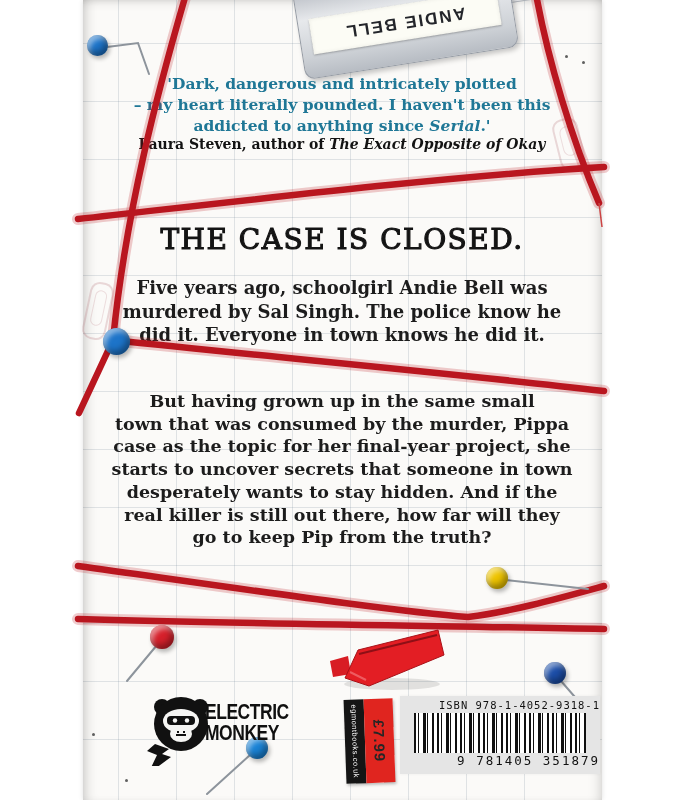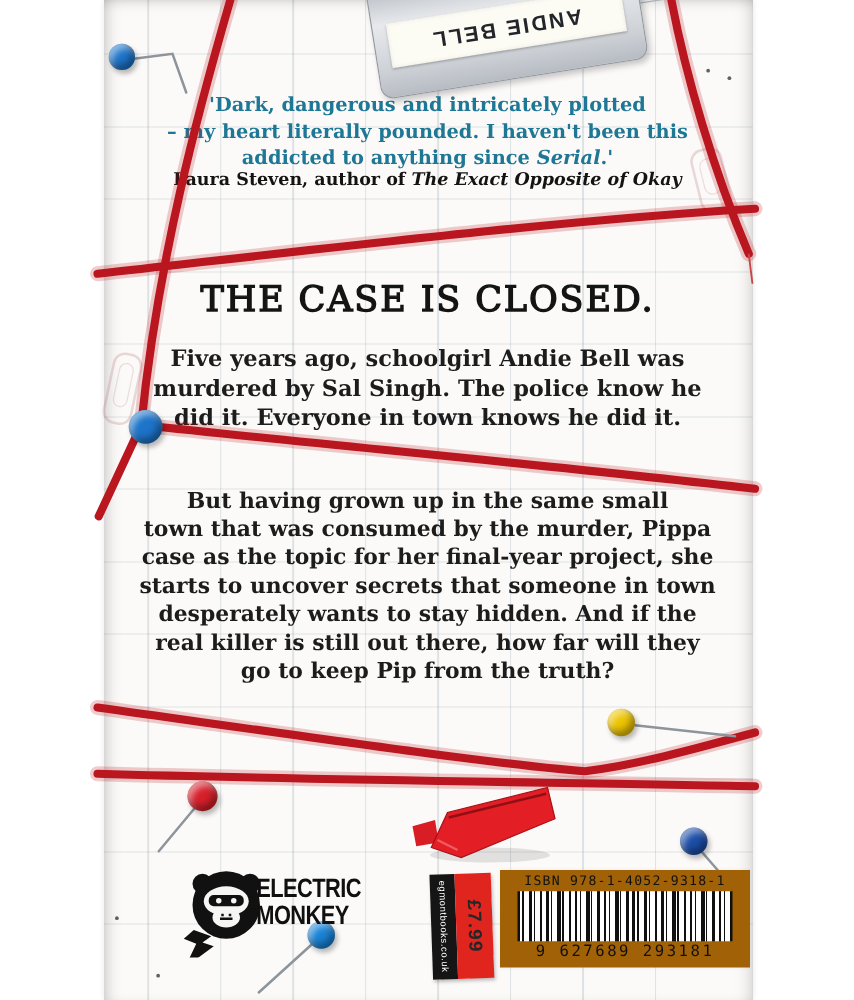--- a/index.html
+++ b/index.html
@@ -63,22 +63,22 @@
         font-size:19px;line-height:19px;letter-spacing:-0.5px;transform:scale(.92,1.12);
         transform-origin:left top;}
   .price-strip{position:absolute;left:345px;top:699px;width:49px;height:84px;display:flex;
         transform:rotate(-2deg);box-shadow:1px 2px 3px rgba(0,0,0,.25);}
   .price-strip .web{width:20px;background:#151515;color:#fff;writing-mode:vertical-rl;
         font-family:"Liberation Sans",sans-serif;font-size:7.5px;letter-spacing:.5px;
         display:flex;align-items:center;justify-content:center;}
   .price-strip .price{flex:1;background:var(--price-red,#e0251f);color:#262626;writing-mode:vertical-rl;
         font-family:"Liberation Sans",sans-serif;font-weight:700;font-size:15px;
         display:flex;align-items:center;justify-content:center;letter-spacing:1px;}
-  .barcode-panel{position:absolute;left:400px;top:696px;width:200px;height:78px;background:#a16207;
-        text-align:center;box-shadow:0 0 3px rgba(0,0,0,.06);}
+  .barcode-panel{position:absolute;left:400px;top:696px;width:200px;height:78px;background:#e5e5e5;
+        text-align:right;box-shadow:0 0 3px rgba(0,0,0,.06);}
   .isbn{font-family:"DejaVu Sans Mono",monospace;font-size:10.5px;letter-spacing:1px;
         color:#111;margin-top:3px;}
   .bars{height:40px;margin:2px 14px 0 14px;
         background:repeating-linear-gradient(90deg,
           #101010 0 2px, #fff 2px 4px, #101010 4px 5px, #fff 5px 9px,
           #101010 9px 12px, #fff 12px 13px, #101010 13px 14px, #fff 14px 18px,
           #101010 18px 20px, #fff 20px 23px);}
   .ean{font-family:"DejaVu Sans Mono",monospace;font-size:12.5px;letter-spacing:2px;color:#111;}
   
   .overlay{position:absolute;left:0;top:0;width:683px;height:800px;pointer-events:none;}
@@ -196,16 +196,16 @@
   </div>
 
   <div class="price-strip">
     <div class="web">egmontbooks.co.uk</div>
     <div class="price">£7.99</div>
   </div>
 
   <div class="barcode-panel">
     <div class="isbn">ISBN 978-1-4052-9318-1</div>
     <div class="bars"></div>
-    <div class="ean">9 627689 293181</div>
+    <div class="ean">9 781405 351879</div>
   </div>
 
 </div>
 
 </body></html>

